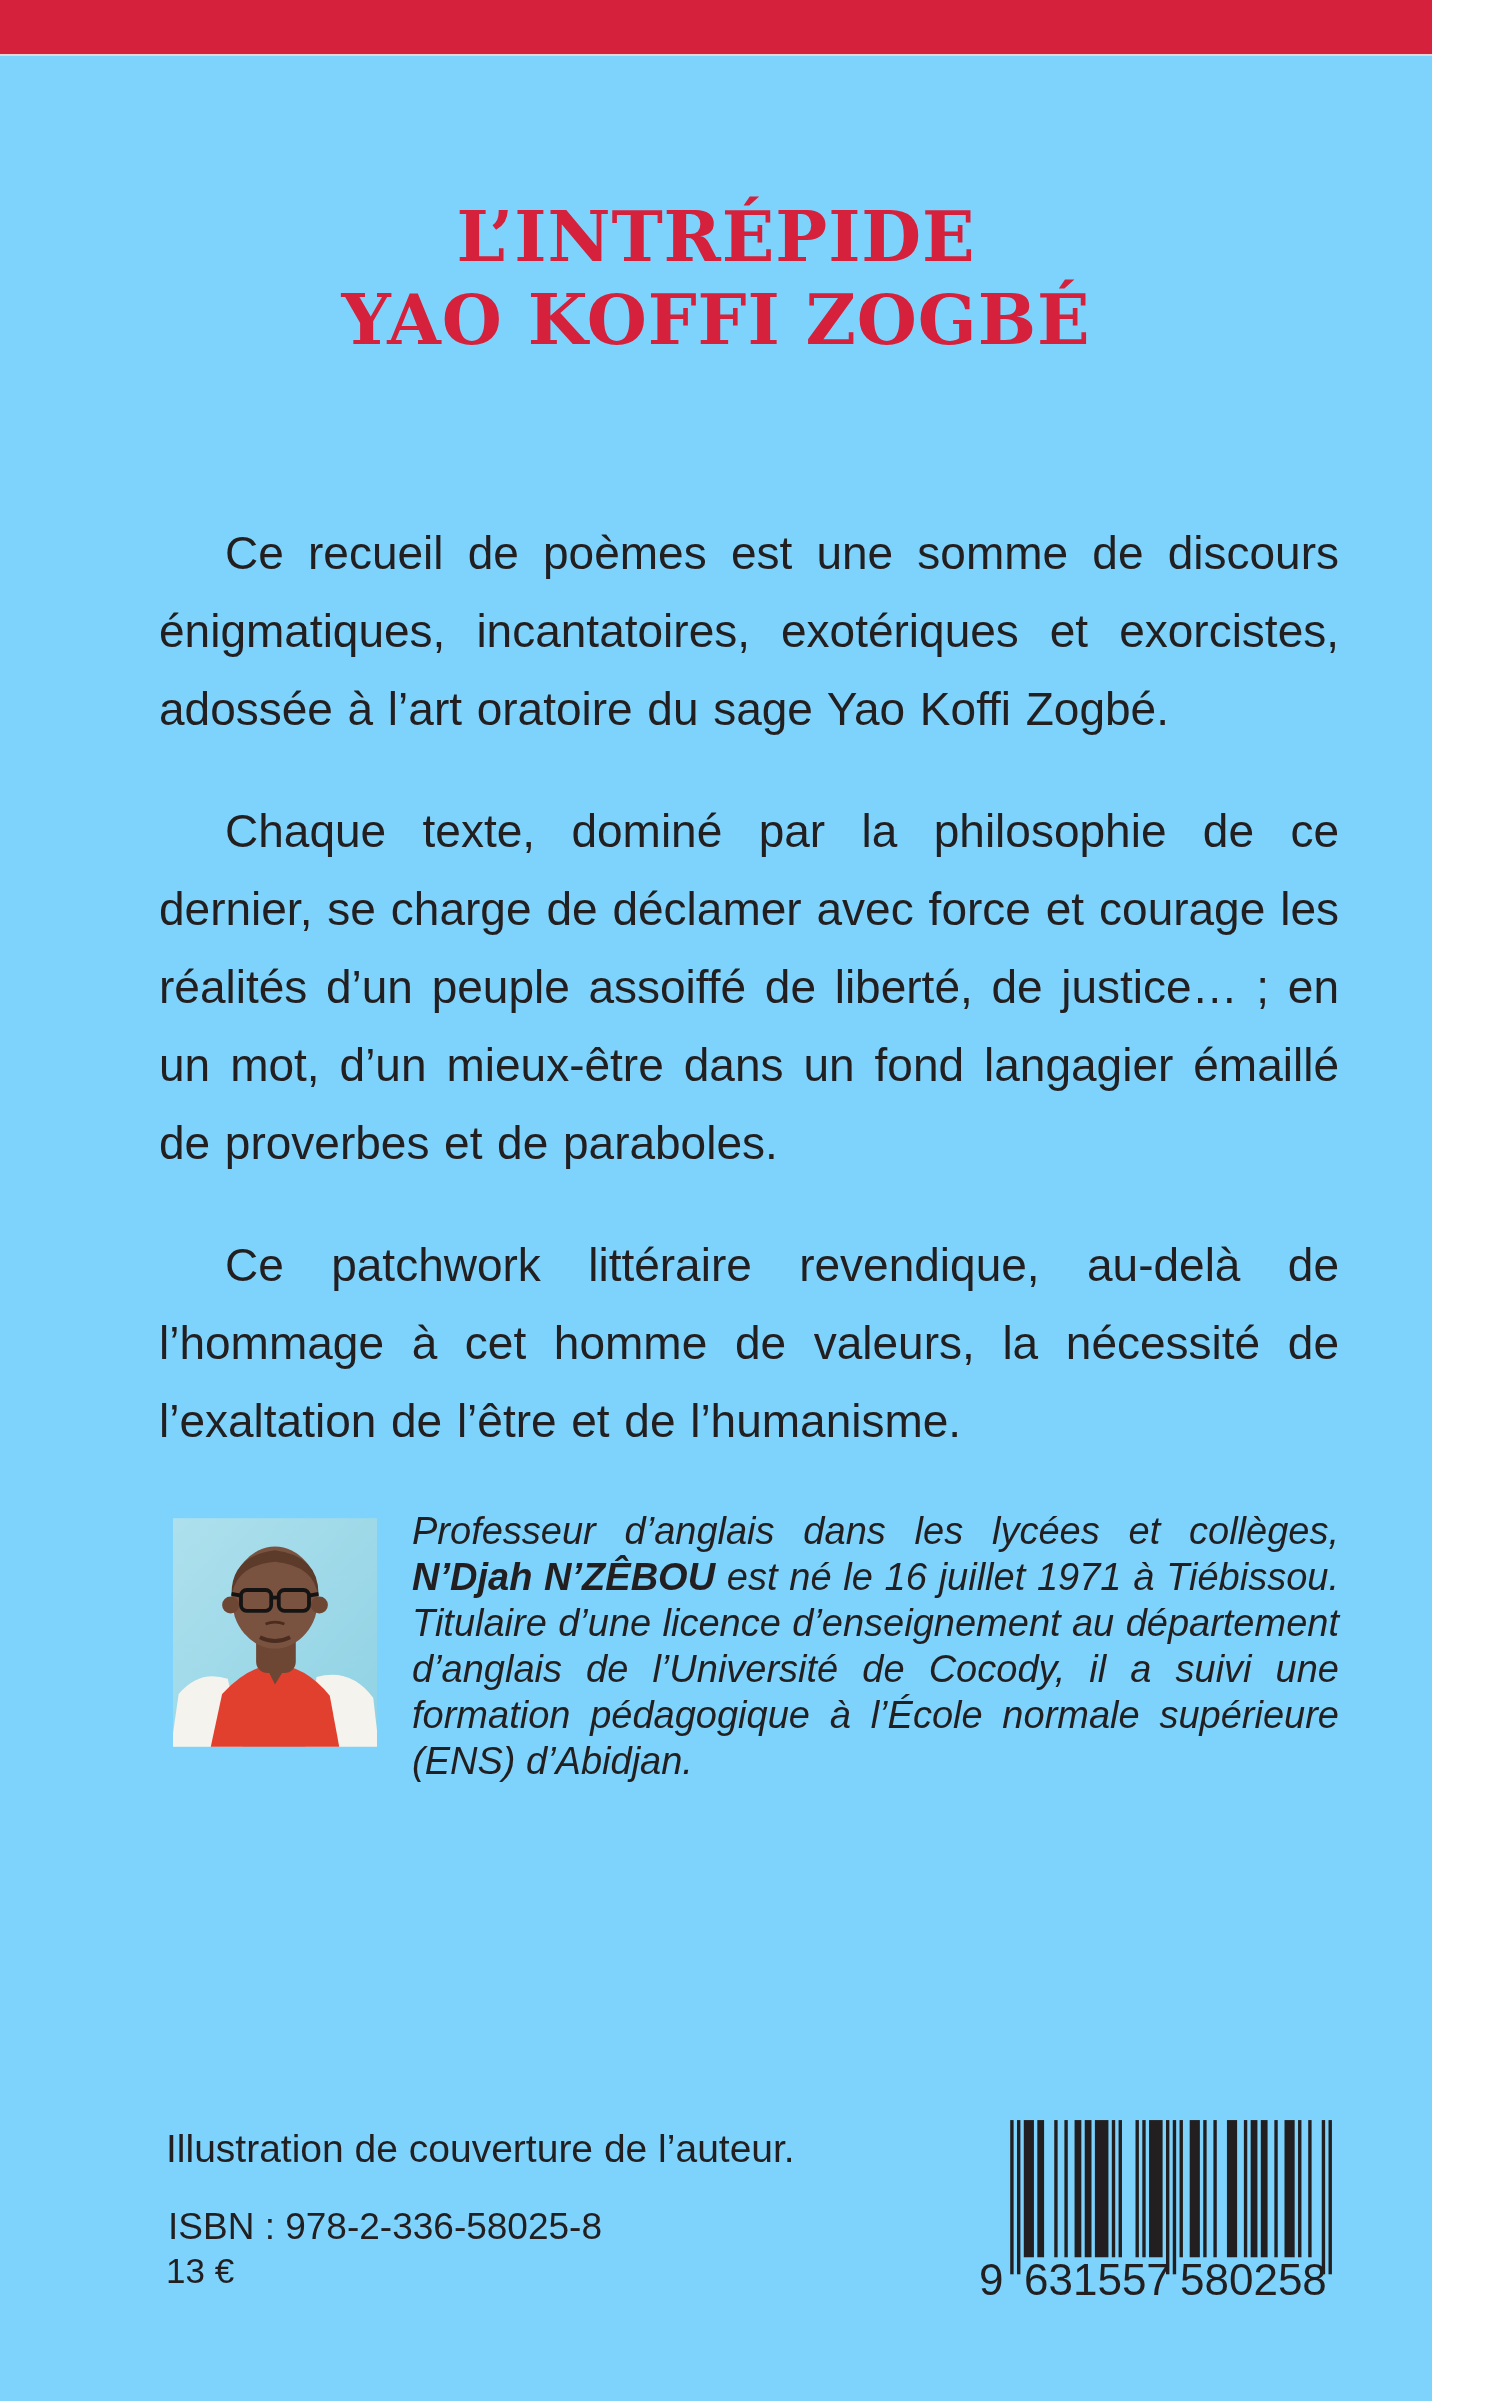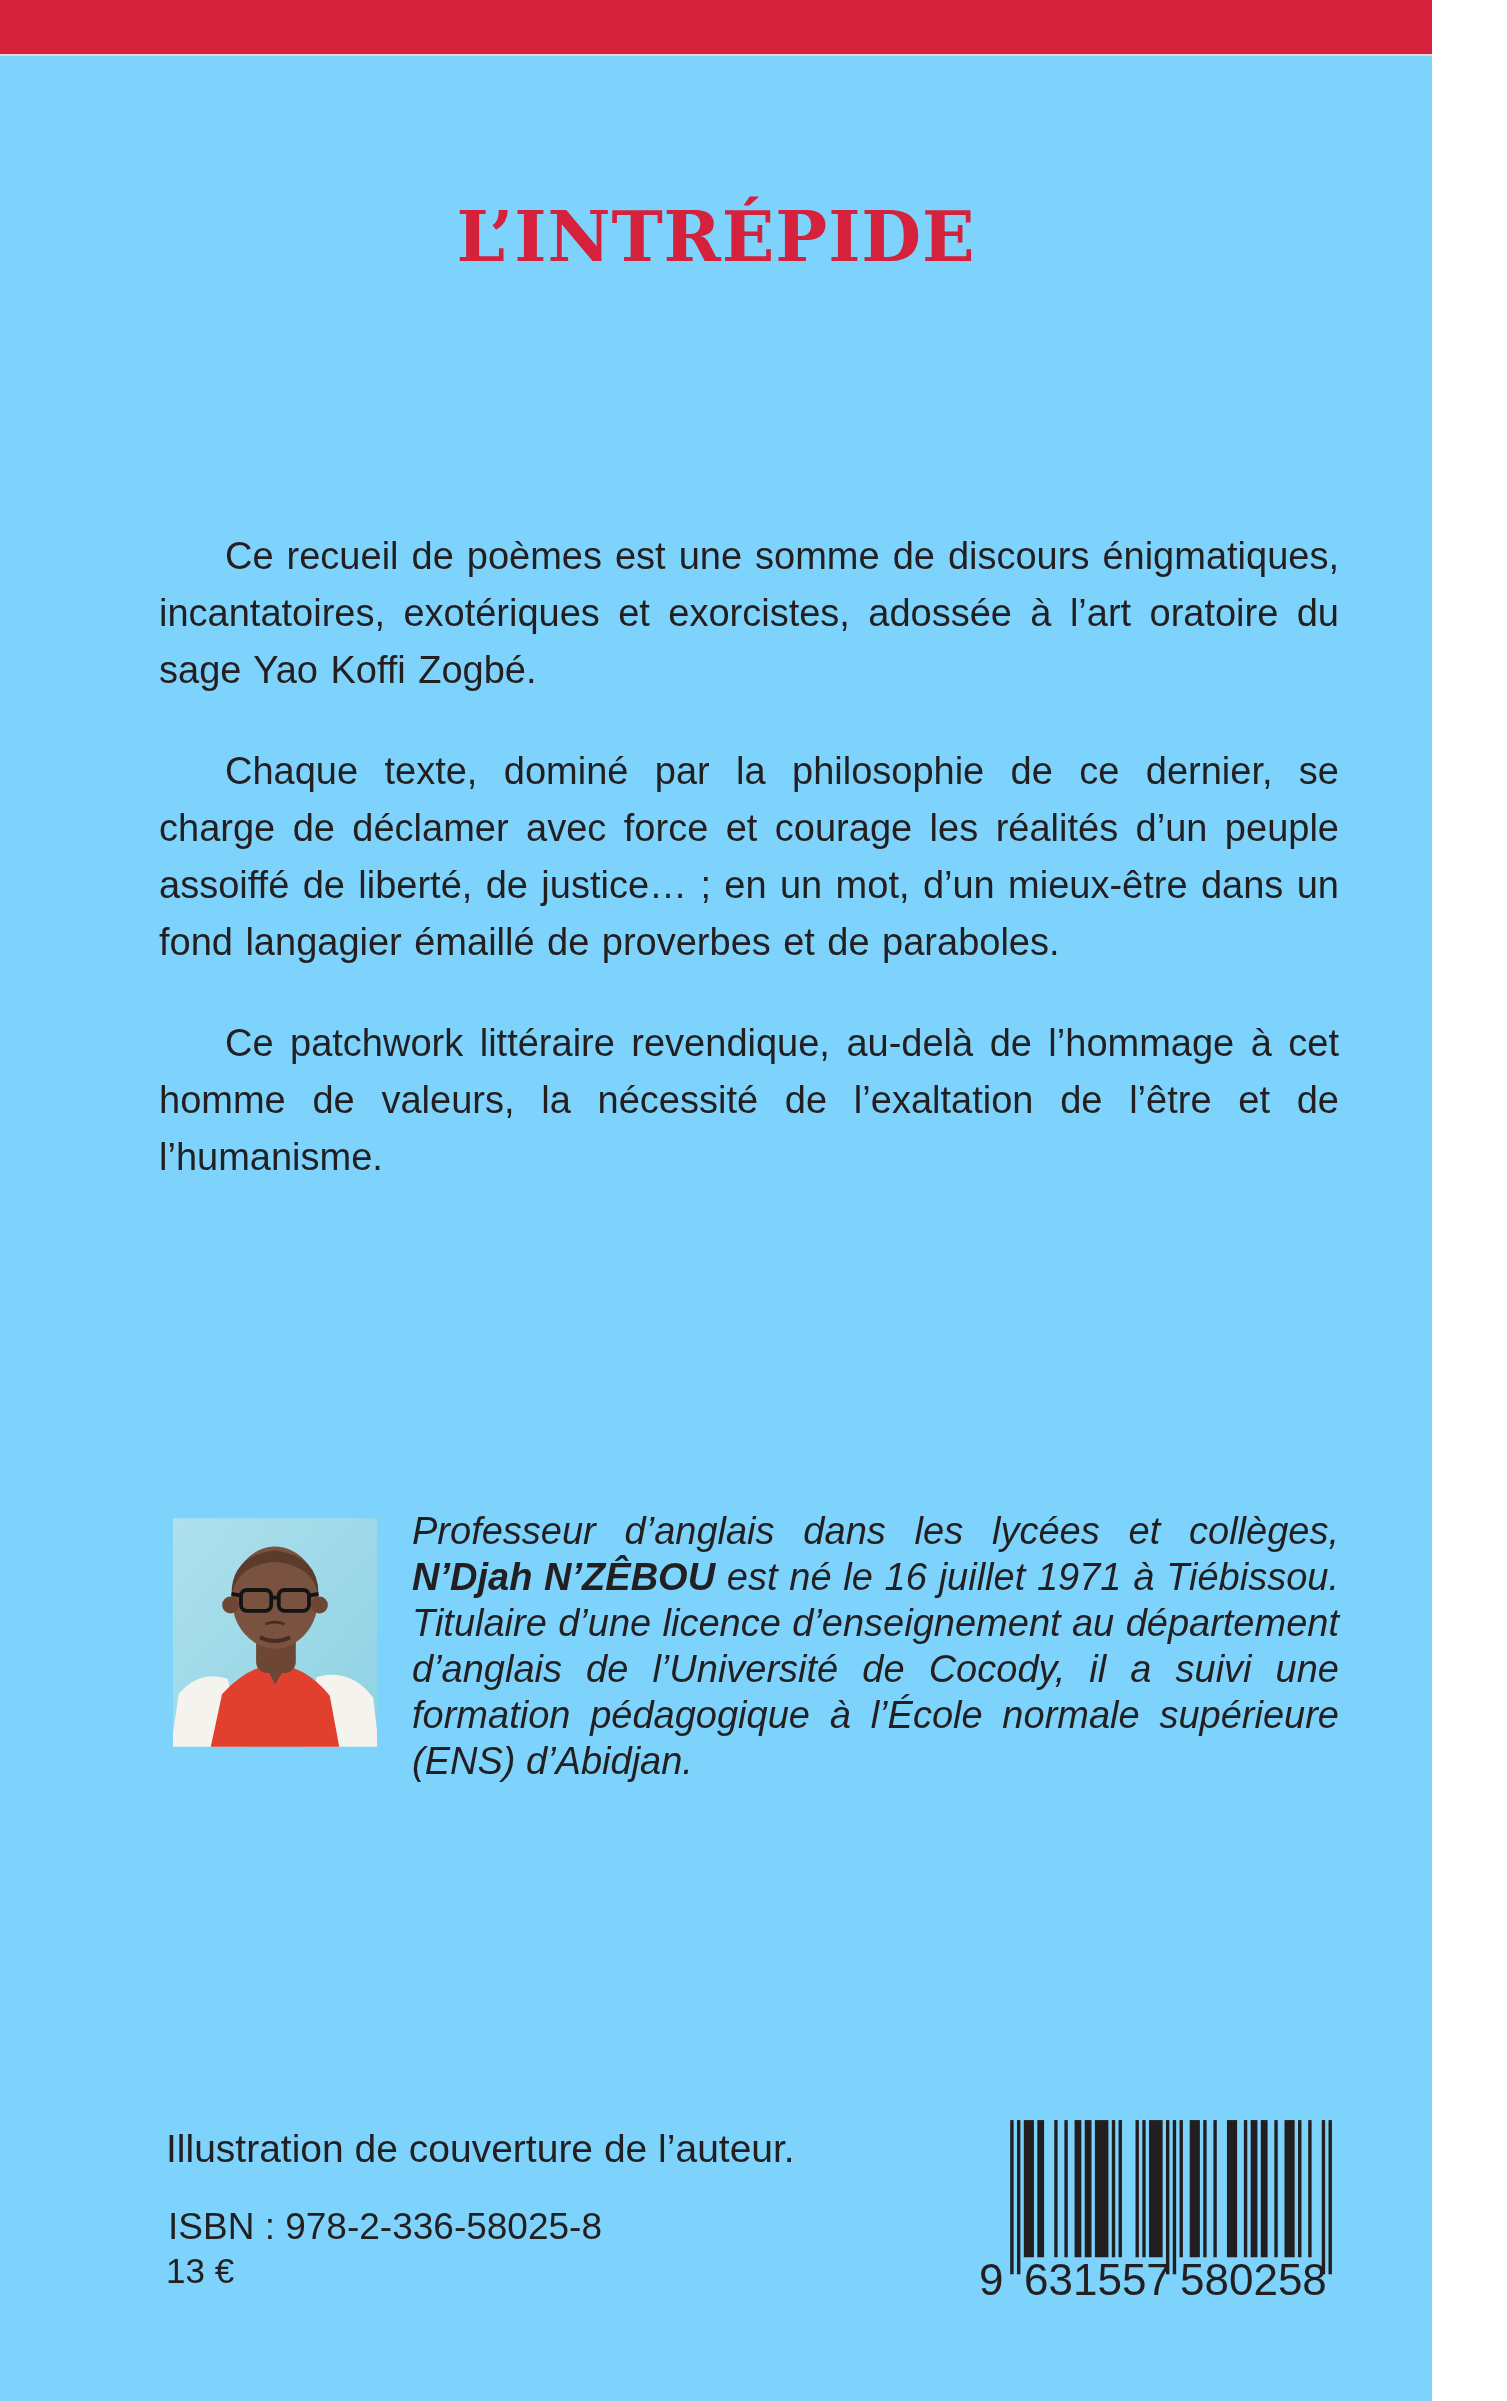--- a/index.html
+++ b/index.html
@@ -36,25 +36,25 @@
     font-weight: 700;
     font-size: 69px;
     line-height: 83px;
     letter-spacing: 0.9px;
     color: #d5213c;
   }
 
   
   .synopsis {
     position: absolute;
-    top: 528px;
+    top: 514px;
     left: 159px;
     width: 1180px;
-    font-size: 38px;
-    line-height: 57px;
+    font-size: 46px;
+    line-height: 78px;
     text-align: justify;
     color: #231f20;
     word-spacing: 1.9px;
   }
   .synopsis p {
     margin: 0 0 44px 0;
     text-indent: 66px;
   }
 
   
@@ -134,20 +134,21 @@
 </style>
 </head>
 <body>
 
 <div class="page">
 
   <div class="top-bar"></div>
 
   <div class="title">
     <div>L’INTRÉPIDE</div>
+    <div>YAO KOFFI ZOGBÉ</div>
   </div>
 
   <div class="synopsis">
     <p>Ce recueil de poèmes est une somme de discours énigmatiques, incantatoires, exotériques et exorcistes, adossée à l’art oratoire du sage Yao Koffi Zogbé.</p>
     <p>Chaque texte, dominé par la philosophie de ce dernier, se charge de déclamer avec force et courage les réalités d’un peuple assoiffé de liberté, de justice… ; en un mot, d’un mieux-être dans un fond langagier émaillé de proverbes et de paraboles.</p>
     <p>Ce patchwork littéraire revendique, au-delà de l’hommage à cet homme de valeurs, la nécessité de l’exaltation de l’être et de l’humanisme.</p>
   </div>
 
   <svg class="author-photo" viewBox="0 0 216 242" xmlns="http://www.w3.org/2000/svg" aria-hidden="true">
     <defs>

